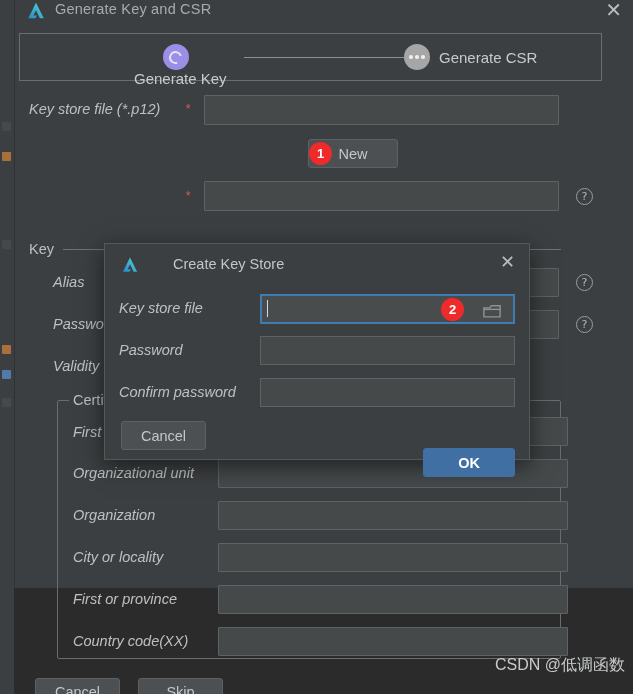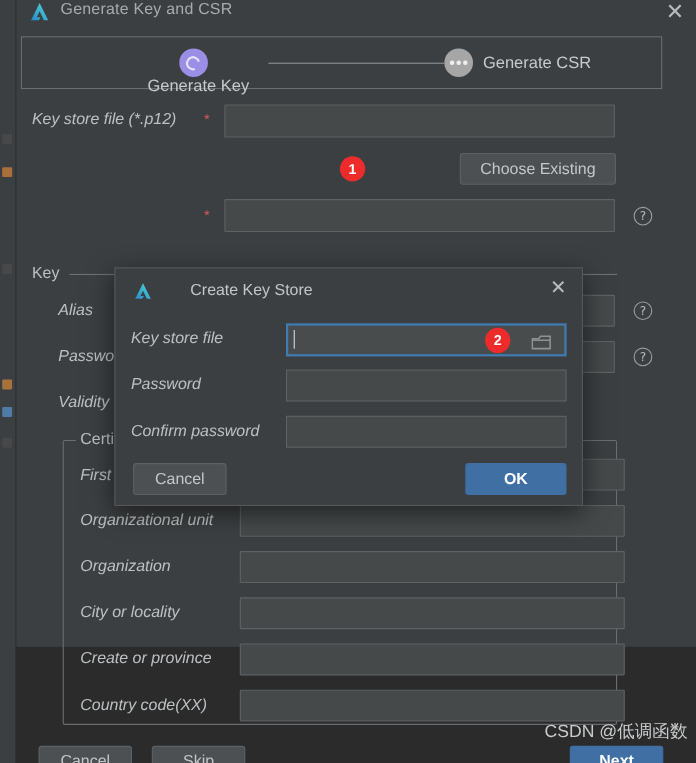--- a/index.html
+++ b/index.html
@@ -138,21 +138,21 @@
     position: absolute; background: #45494a; border: 1px solid #5e6264;
   }
   .modal-field.focused { border: 2px solid #3f7cb3; background: #484c4d; }
   .caret {
     position: absolute; left: 5px; top: 4px; width: 1px; height: 17px;
     background: #d6d9db;
   }
   .btn-ok {
     position: absolute; background: #3f6fa3; border: 1px solid #3f6fa3;
     border-radius: 3px; color: #ffffff; font-size: 14.5px; font-weight: bold;
-    display: flex; align-items: center; justify-content: center;
+    display: flex; align-items: center; justify-content: center; margin-top: 27px;
   }
 
   .watermark {
     position: absolute; right: 8px; bottom: 18px;
     font-size: 16px; color: #d6d8da; opacity: .92;
     font-family: "Liberation Sans", sans-serif;
     z-index: 50; white-space: nowrap;
   }
 </style>
 </head>
@@ -200,22 +200,22 @@
           </span>
         </span>
       <span class="step-label">Generate CSR</span>
     </div>
   </div>
 
   <div class="label" style="left:14px; top:101px">Key store file (*.p12)</div>
   <div class="label req" style="left:170px; top:101px">*</div>
   <div class="field" style="left:189px; top:95px; width:355px; height:30px"></div>
 
+  <div class="btn" style="left:293px; top:139px; width:90px; height:29px">New</div>
   <div class="badge" style="left:294px; top:142px">1</div>
-  <div class="btn" style="left:403px; top:139px; width:142px; height:29px">Choose Existing</div>
 
   <div class="label req" style="left:170px; top:188px">*</div>
   <div class="field" style="left:189px; top:181px; width:355px; height:30px"></div>
   <div class="help" style="left:561px; top:188px">?</div>
 
   <div class="sep-label" style="left:14px; top:241px">Key</div>
   <div class="sep-line" style="left:48px; top:249px; width:498px"></div>
 
   <div class="label" style="left:38px; top:274px">Alias</div>
   <div class="field" style="left:189px; top:268px; width:355px; height:29px"></div>
@@ -235,21 +235,21 @@
 
   <div class="label" style="left:58px; top:465px">Organizational unit</div>
   <div class="field" style="left:203px; top:459px; width:350px; height:29px"></div>
 
   <div class="label" style="left:58px; top:507px">Organization</div>
   <div class="field" style="left:203px; top:501px; width:350px; height:29px"></div>
 
   <div class="label" style="left:58px; top:549px">City or locality</div>
   <div class="field" style="left:203px; top:543px; width:350px; height:29px"></div>
 
-  <div class="label" style="left:58px; top:591px">Create or province</div>
+  <div class="label" style="left:58px; top:591px">First or province</div>
   <div class="field" style="left:203px; top:585px; width:350px; height:29px"></div>
 
   <div class="label" style="left:58px; top:633px">Country code(XX)</div>
   <div class="field" style="left:203px; top:627px; width:350px; height:29px"></div>
 
   <div class="btn" style="left:20px; top:678px; width:85px; height:28px">Cancel</div>
   <div class="btn" style="left:123px; top:678px; width:85px; height:28px">Skip</div>
   <div class="btn-ok" style="left:503px; top:678px; width:85px; height:28px">Next</div>
 </div>
 

